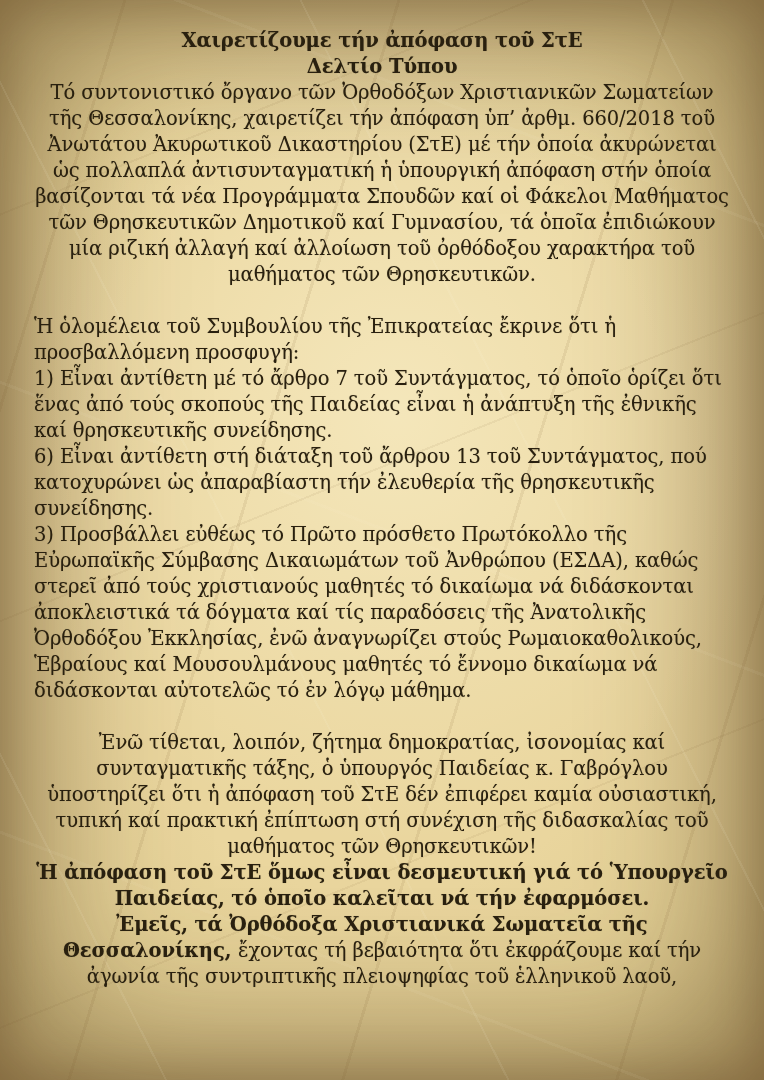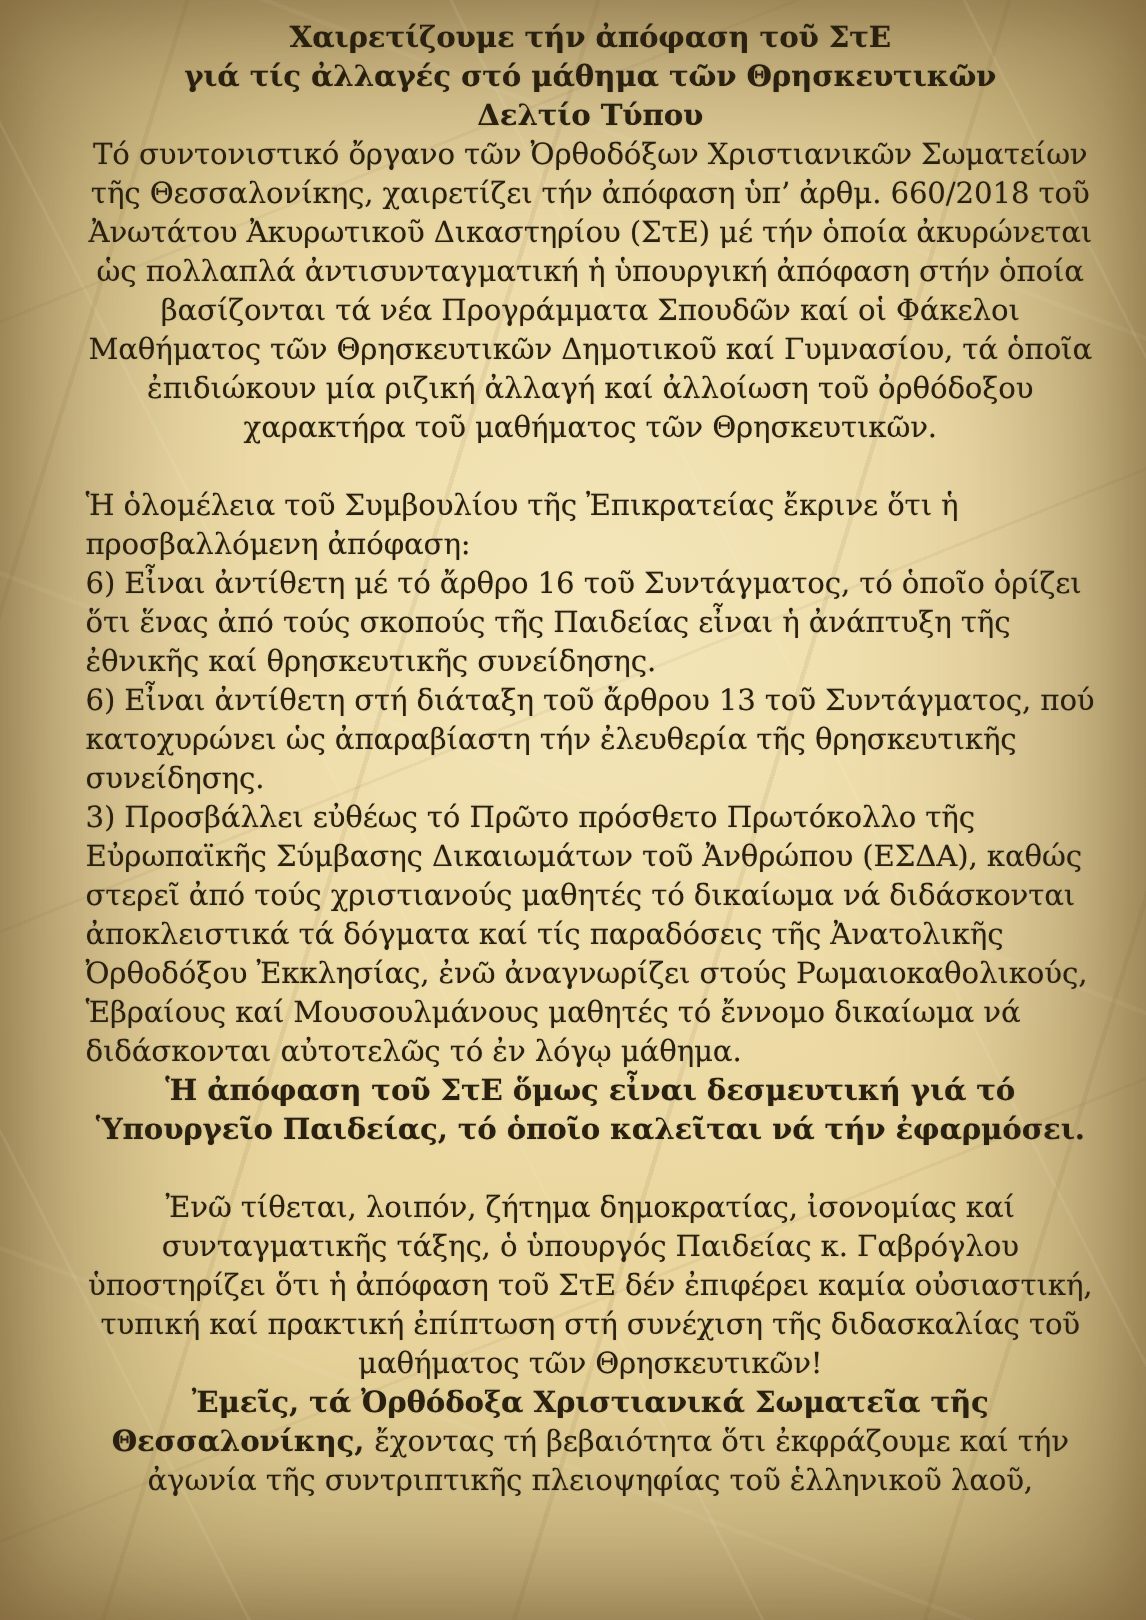--- a/index.html
+++ b/index.html
@@ -38,46 +38,44 @@
     pointer-events: none;
     background:
       repeating-linear-gradient(107deg, transparent 0 118px, rgba(118,86,42,0.10) 118px 121px, transparent 121px 262px),
       repeating-linear-gradient(63deg,  transparent 0 147px, rgba(255,252,235,0.08) 147px 149px, transparent 149px 305px),
       repeating-linear-gradient(158deg, transparent 0 198px, rgba(108,78,38,0.07) 198px 200px, transparent 200px 377px),
       repeating-linear-gradient(21deg,  transparent 0 230px, rgba(255,250,230,0.05) 230px 233px, transparent 233px 420px);
   }
   .doc {
     position: absolute;
     inset: 0;
-    padding: 12px 34px 0 34px;
+    padding: 28px 34px 0 34px;
     z-index: 2;
     color: #29200f;
-    margin-left: 23px;
   }
   .block {
     font-size: 19.5px;
     line-height: 26px;
     letter-spacing: -0.1px;
     text-shadow: 0 0 1px rgba(41,32,15,0.25);
   }
   .block.align-center { text-align: center; }
   .block.align-left   { text-align: left; }
   .block.gap-before   { margin-top: 26px; }
   .block b { font-weight: bold; }
 </style>
 </head>
 <body>
 
 <div class="page">
   <div class="doc">
       <div class="block align-center"><b>Χαιρετίζουμε τήν ἀπόφαση τοῦ ΣτΕ</b></div>
-      <div class="block align-center"><b>γιά τίς ἀλλαγές στό μάθημα τῶν Θρησκευτικῶν</b></div>
       <div class="block align-center"><b>Δελτίο Τύπου</b></div>
       <div class="block align-center"><span>Τό συντονιστικό ὄργανο τῶν Ὀρθοδόξων Χριστιανικῶν Σωματείων τῆς Θεσσαλονίκης, χαιρετίζει τήν ἀπόφαση ὑπ’ ἀρθμ. 660/2018 τοῦ Ἀνωτάτου Ἀκυρωτικοῦ Δικαστηρίου (ΣτΕ) μέ τήν ὁποία ἀκυρώνεται ὡς πολλαπλά ἀντισυνταγματική ἡ ὑπουργική ἀπόφαση στήν ὁποία βασίζονται τά νέα Προγράμματα Σπουδῶν καί οἱ Φάκελοι Μαθήματος τῶν Θρησκευτικῶν Δημοτικοῦ καί Γυμνασίου, τά ὁποῖα ἐπιδιώκουν μία ριζική ἀλλαγή καί ἀλλοίωση τοῦ ὀρθόδοξου χαρακτήρα τοῦ μαθήματος τῶν Θρησκευτικῶν.</span></div>
-      <div class="block align-left gap-before"><span>Ἡ ὁλομέλεια τοῦ Συμβουλίου τῆς Ἐπικρατείας ἔκρινε ὅτι ἡ προσβαλλόμενη ἀπόφαση:</span></div>
-      <div class="block align-left"><span>6)  Εἶναι ἀντίθετη μέ τό ἄρθρο 16 τοῦ Συντάγματος, τό ὁποῖο ὁρίζει ὅτι ἕνας ἀπό τούς σκοπούς τῆς Παιδείας εἶναι ἡ ἀνάπτυξη τῆς ἐθνικῆς καί θρησκευτικῆς συνείδησης.</span></div>
+      <div class="block align-left gap-before"><span>Ἡ ὁλομέλεια τοῦ Συμβουλίου τῆς Ἐπικρατείας ἔκρινε ὅτι ἡ προσβαλλόμενη προσφυγή:</span></div>
+      <div class="block align-left"><span>1)  Εἶναι ἀντίθετη μέ τό ἄρθρο 7 τοῦ Συντάγματος, τό ὁποῖο ὁρίζει ὅτι ἕνας ἀπό τούς σκοπούς τῆς Παιδείας εἶναι ἡ ἀνάπτυξη τῆς ἐθνικῆς καί θρησκευτικῆς συνείδησης.</span></div>
       <div class="block align-left"><span>6)  Εἶναι ἀντίθετη στή διάταξη τοῦ ἄρθρου 13 τοῦ Συντάγματος, πού κατοχυρώνει ὡς ἀπαραβίαστη τήν ἐλευθερία τῆς θρησκευτικῆς συνείδησης.</span></div>
       <div class="block align-left"><span>3) Προσβάλλει εὐθέως τό Πρῶτο πρόσθετο Πρωτόκολλο τῆς Εὐρωπαϊκῆς Σύμβασης Δικαιωμάτων τοῦ Ἀνθρώπου (ΕΣΔΑ), καθώς στερεῖ ἀπό τούς χριστιανούς μαθητές τό δικαίωμα νά διδάσκονται ἀποκλειστικά τά δόγματα καί τίς παραδόσεις τῆς Ἀνατολικῆς Ὀρθοδόξου Ἐκκλησίας, ἐνῶ ἀναγνωρίζει στούς Ρωμαιοκαθολικούς, Ἑβραίους καί Μουσουλμάνους μαθητές τό ἔννομο δικαίωμα νά διδάσκονται αὐτοτελῶς τό ἐν λόγῳ μάθημα.</span></div>
+      <div class="block align-center gap-before"><span>Ἐνῶ τίθεται, λοιπόν, ζήτημα δημοκρατίας, ἰσονομίας καί συνταγματικῆς τάξης, ὁ ὑπουργός Παιδείας κ. Γαβρόγλου ὑποστηρίζει ὅτι ἡ ἀπόφαση τοῦ ΣτΕ δέν ἐπιφέρει καμία οὐσιαστική, τυπική καί πρακτική ἐπίπτωση στή συνέχιση τῆς διδασκαλίας τοῦ μαθήματος τῶν Θρησκευτικῶν!</span></div>
       <div class="block align-center"><b>Ἡ ἀπόφαση τοῦ ΣτΕ ὅμως εἶναι δεσμευτική γιά τό Ὑπουργεῖο Παιδείας, τό ὁποῖο καλεῖται νά τήν ἐφαρμόσει.</b></div>
-      <div class="block align-center gap-before"><span>Ἐνῶ τίθεται, λοιπόν, ζήτημα δημοκρατίας, ἰσονομίας καί συνταγματικῆς τάξης, ὁ ὑπουργός Παιδείας κ. Γαβρόγλου ὑποστηρίζει ὅτι ἡ ἀπόφαση τοῦ ΣτΕ δέν ἐπιφέρει καμία οὐσιαστική, τυπική καί πρακτική ἐπίπτωση στή συνέχιση τῆς διδασκαλίας τοῦ μαθήματος τῶν Θρησκευτικῶν!</span></div>
       <div class="block align-center"><b>Ἐμεῖς, τά Ὀρθόδοξα Χριστιανικά Σωματεῖα τῆς Θεσσαλονίκης, </b><span>ἔχοντας τή βεβαιότητα ὅτι ἐκφράζουμε καί τήν ἀγωνία τῆς συντριπτικῆς πλειοψηφίας τοῦ ἑλληνικοῦ λαοῦ, </span></div>
     </div>
 </div>
 
 </body></html>

